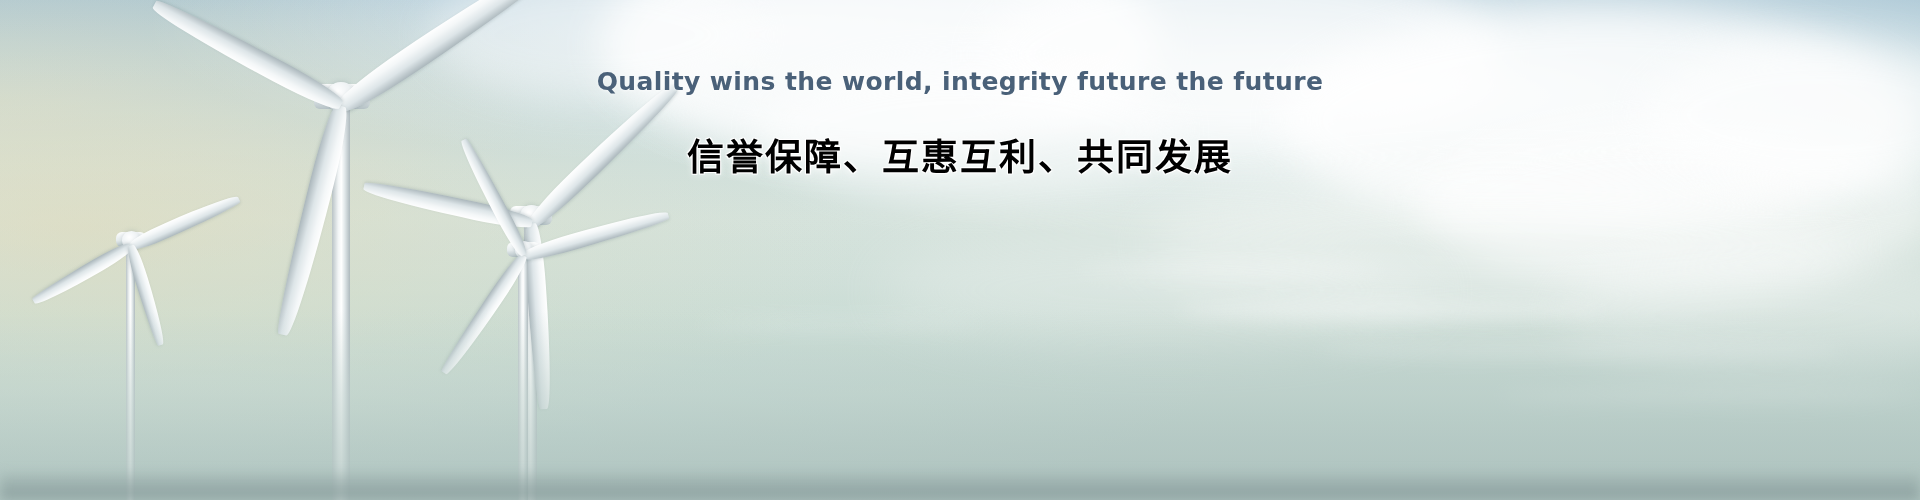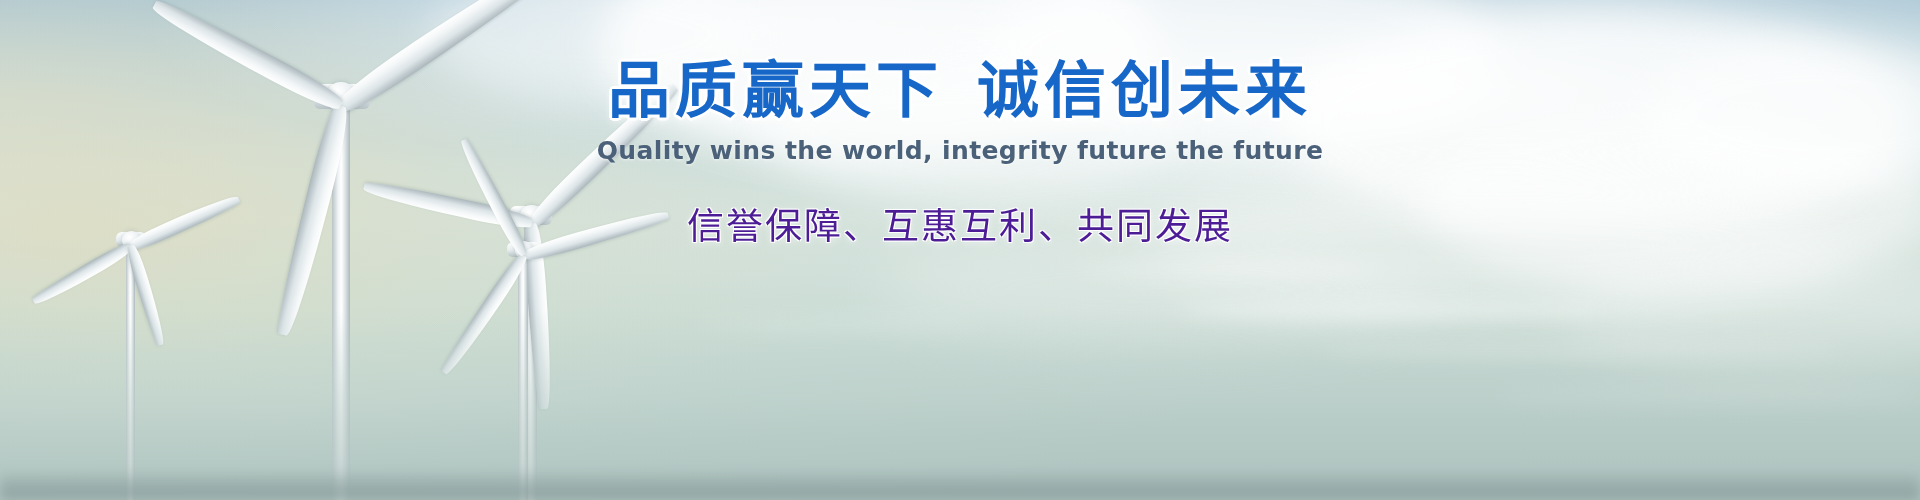--- a/index.html
+++ b/index.html
@@ -127,22 +127,22 @@
     font-weight:bold;
     color:#4a6179;
     letter-spacing:.4px;
     white-space:nowrap;
     text-shadow:0 1px 3px rgba(255,255,255,.6);
   }
   .tagline{
     margin-top:31px;
     font-family:"DejaVu Sans","Liberation Sans",sans-serif;
     font-size:37px;
-    font-weight:normal;
-    color:#4c1d95;
+    font-weight:bold;
+    color:#000000;
     letter-spacing:2px;
     white-space:nowrap;
     text-shadow:
       -1px -1px 0 rgba(255,255,255,.92),
        1px -1px 0 rgba(255,255,255,.92),
       -1px  1px 0 rgba(255,255,255,.92),
        1px  1px 0 rgba(255,255,255,.92),
        0 2px 7px rgba(255,255,255,.7);
   }
 </style>
@@ -205,20 +205,19 @@
     <div class="hub" style="left:85px; top:71px; width:18px; height:18px;"></div>
     <div class="blade" style="left:94px; top:78px; width:150px; height:16px; transform:rotate(-16deg);"></div>
     <div class="blade" style="left:94px; top:78px; width:142px; height:15px; transform:rotate(124deg);"></div>
     <div class="blade" style="left:94px; top:78px; width:130px; height:14px; transform:rotate(-118deg);"></div>
   </div>
 
   <div class="haze"></div>
   <div class="ground"></div>
 
   <div class="content">
-    <div class="headline"><span>品质赢天下</span><span class="gap"></span><span>诚信创未来</span></div>
 
     <div class="subtitle">Quality wins the world, integrity future the future</div>
 
     <div class="tagline">信誉保障、互惠互利、共同发展</div>
   </div>
 
 </div>
 
 </body></html>

